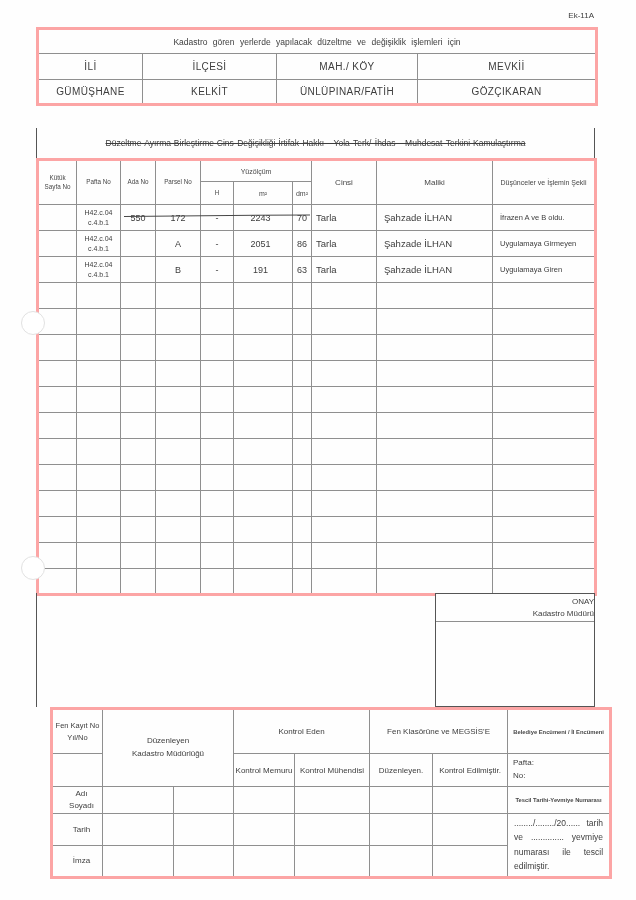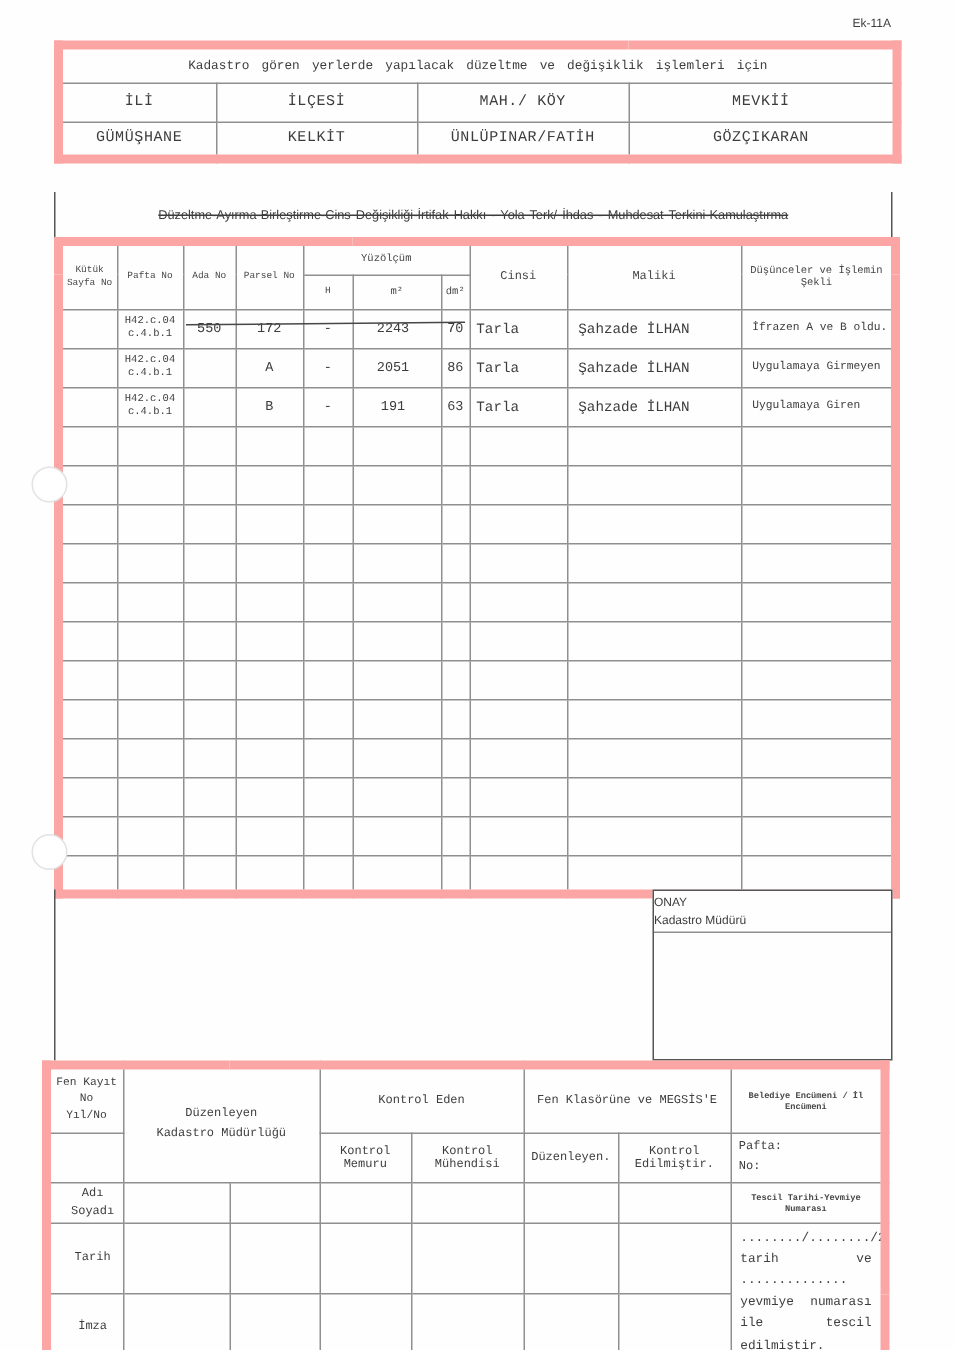--- a/index.html
+++ b/index.html
@@ -1,20 +1,20 @@
 <!DOCTYPE html>
 <html><head>
 <meta charset="utf-8">
 <style>
   html,body{margin:0;padding:0;background:#ffffff;}
   .page{position:relative;width:636px;height:900px;background:#fefefe;
         font-family:"Liberation Sans",sans-serif;color:#3d3d3d;overflow:hidden;}
   .ek{position:absolute;top:11px;right:42px;font-size:8px;color:#3d3d3d;}
 
-  table.t{position:absolute;border-collapse:collapse;table-layout:fixed;border:6px solid #fca5a5;font-family:Liberation Mono, monospace;}
+  table.t{position:absolute;border-collapse:collapse;table-layout:fixed;border:3px solid #fca5a5;}
   table.t td{border:1px solid #8f8f8f;padding:0;vertical-align:middle;text-align:center;overflow:hidden;}
 
   
   .top-table{left:36px;top:27px;width:559px;}
   .sub{font-size:8.5px;word-spacing:3px;color:#3d3d3d;}
   .ttl{font-size:12px;letter-spacing:1px;color:#383838;}
   .loch{font-size:10px;letter-spacing:.4px;}
   .locv{font-size:10px;letter-spacing:.4px;margin-left:12px;}
 
   
@@ -37,24 +37,24 @@
 
   
   .strike-line{position:absolute;left:124px;top:216px;width:186px;height:1px;
                background:#474747;transform:rotate(-.5deg);transform-origin:left center;z-index:3;}
 
   
   .mid-left{position:absolute;left:36px;top:593px;width:399px;height:114px;border-left:1px solid #555;}
   .onay{position:absolute;left:435px;top:593px;width:160px;height:114px;
         border:1px solid #555;box-sizing:border-box;background:#fefefe;}
   .onay-h{height:27px;border-bottom:1px solid #8f8f8f;display:flex;flex-direction:column;
-          align-items:flex-start;justify-content:center;font-size:8px;line-height:1.5;}
-
-  
-  .bottom-table{left:28px;top:707px;width:559px;}
+          align-items:flex-end;justify-content:center;font-size:8px;line-height:1.5;}
+
+  
+  .bottom-table{left:50px;top:707px;width:559px;}
   .f75{font-size:7.5px;line-height:1.5;white-space:pre-line;}
   .f8{font-size:8px;}
   .lbl{text-align:right;padding-left:8px !important;font-size:8px;line-height:1.5;white-space:pre-line;}
   .bel{font-size:5.8px;font-weight:bold;color:#474747;}
   .tarihno{text-align:left !important;padding-left:5px !important;font-size:8px;line-height:1.6;
            white-space:pre-line;vertical-align:middle;}
   .teshead{font-size:5.8px;font-weight:bold;color:#474747;}
   .testext{font-size:8.5px;text-align:justify !important;padding:2px 6px !important;line-height:1.7;
            word-spacing:2px;vertical-align:middle;}
 

